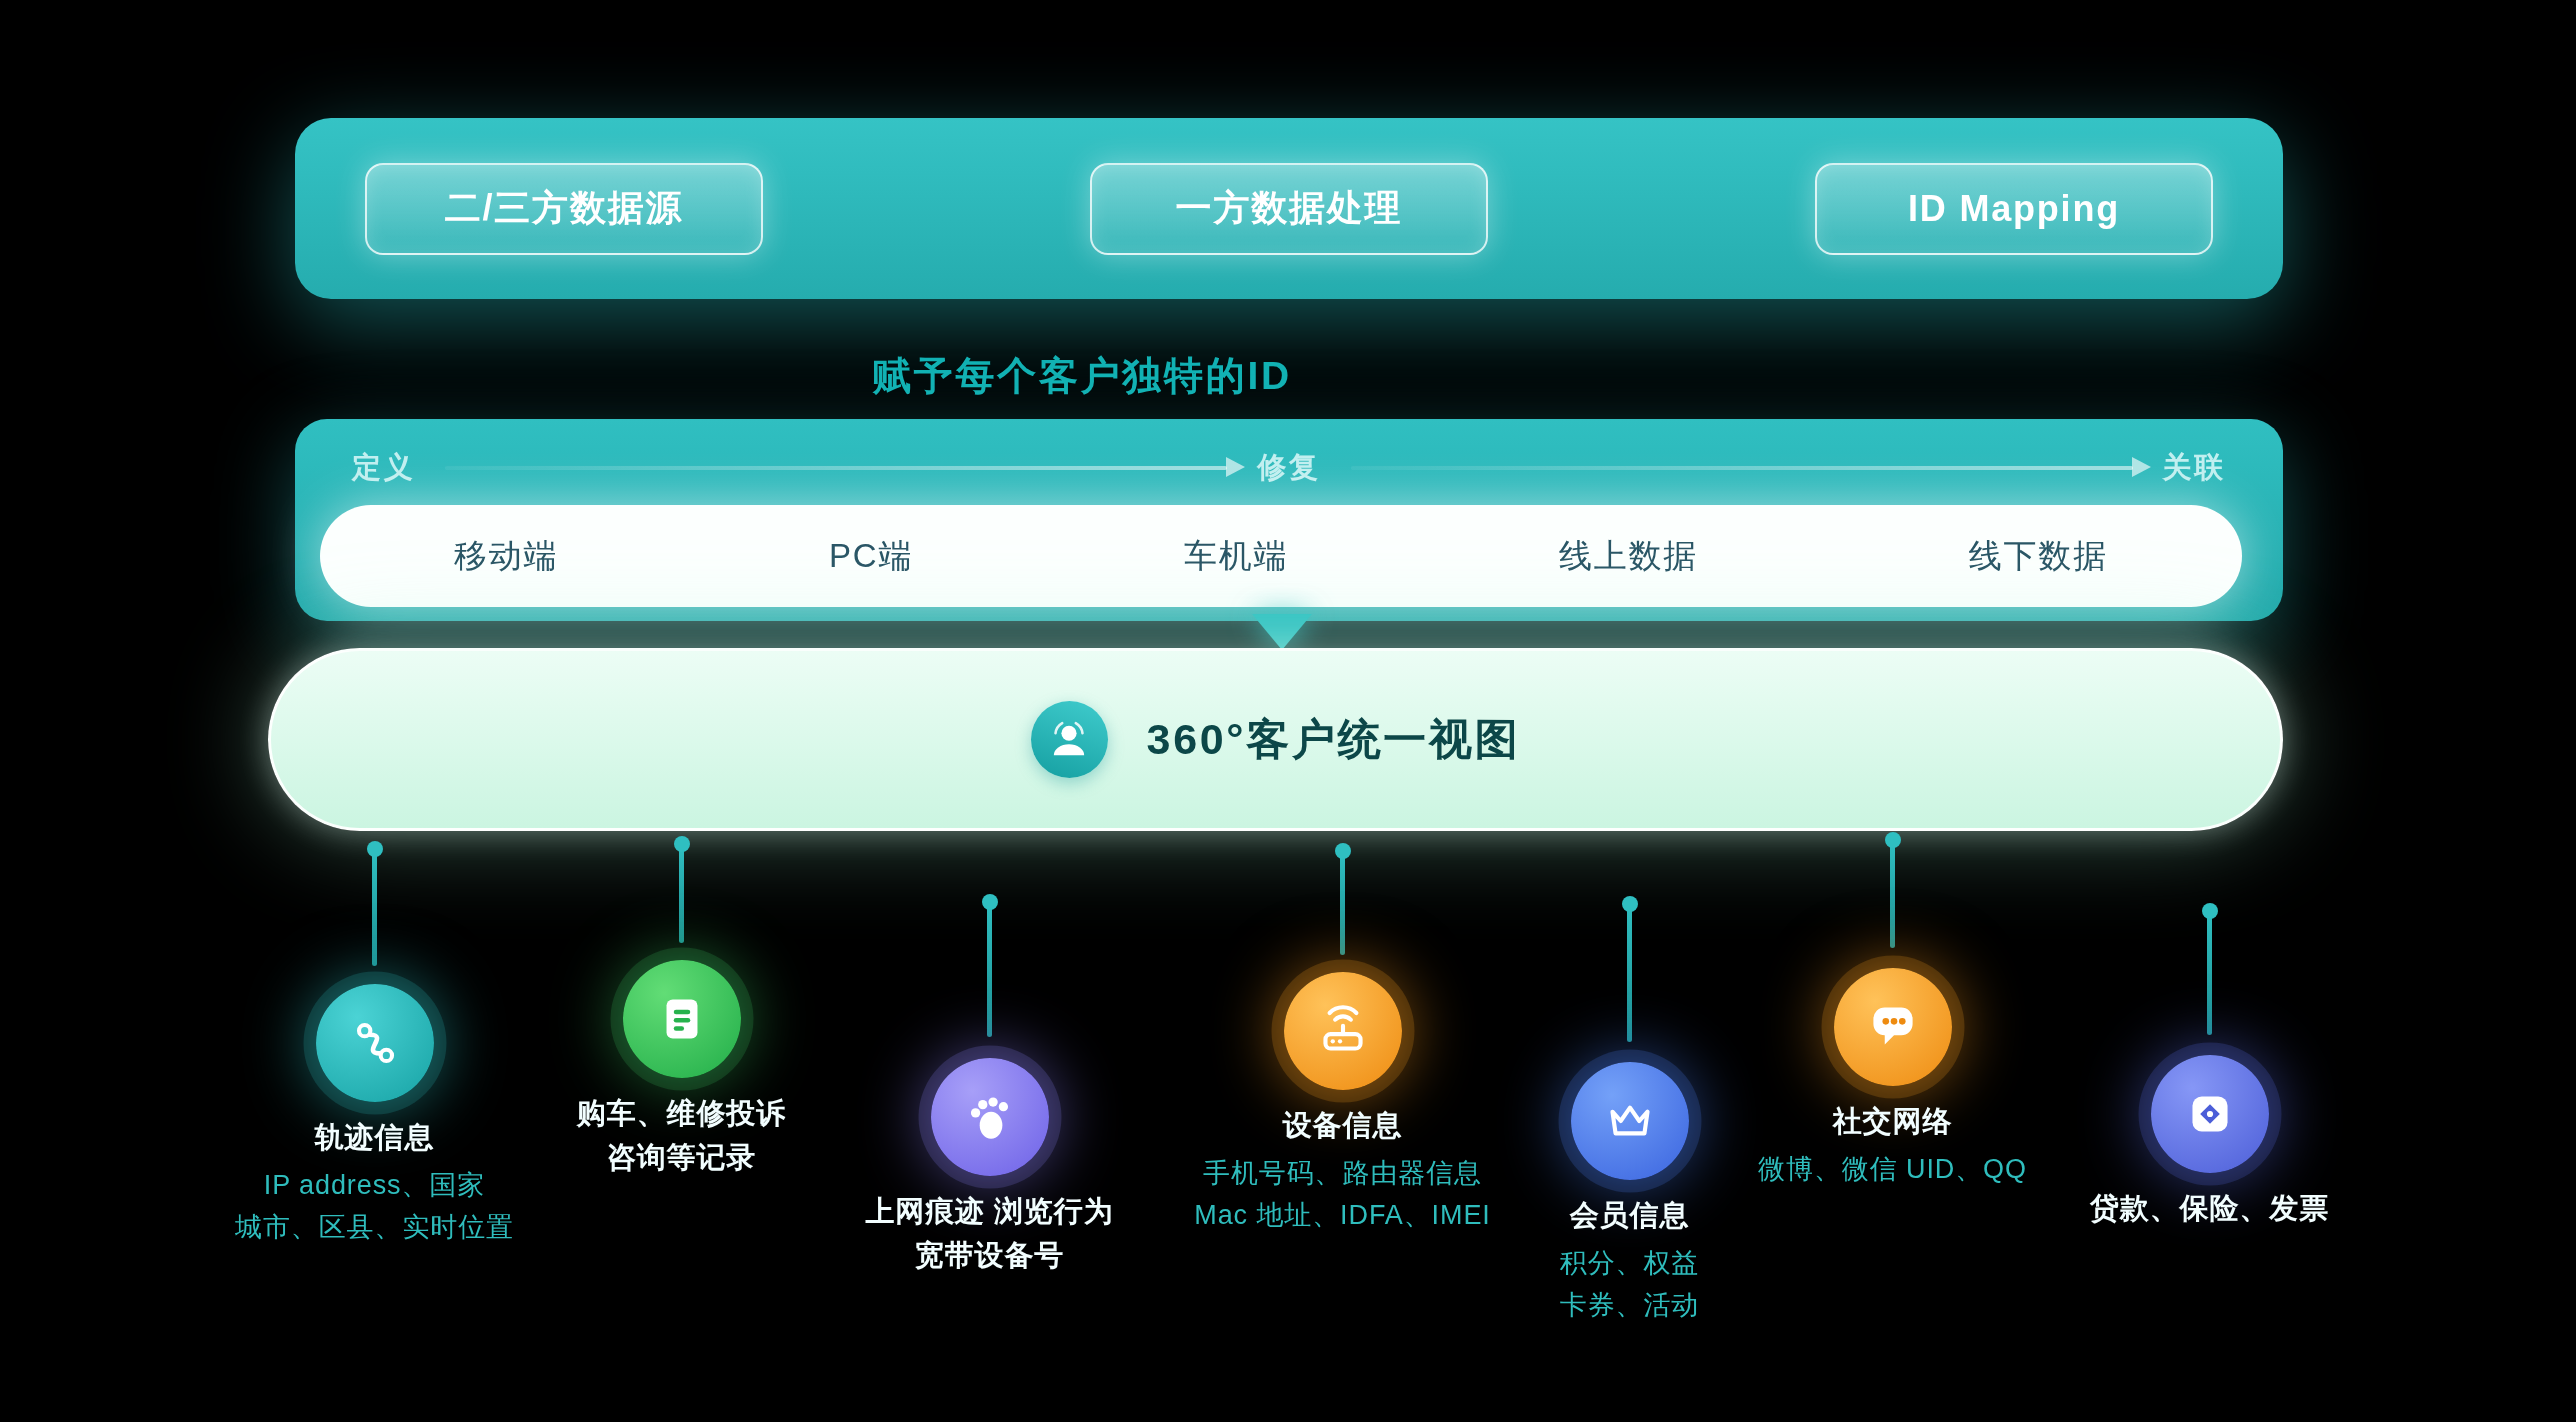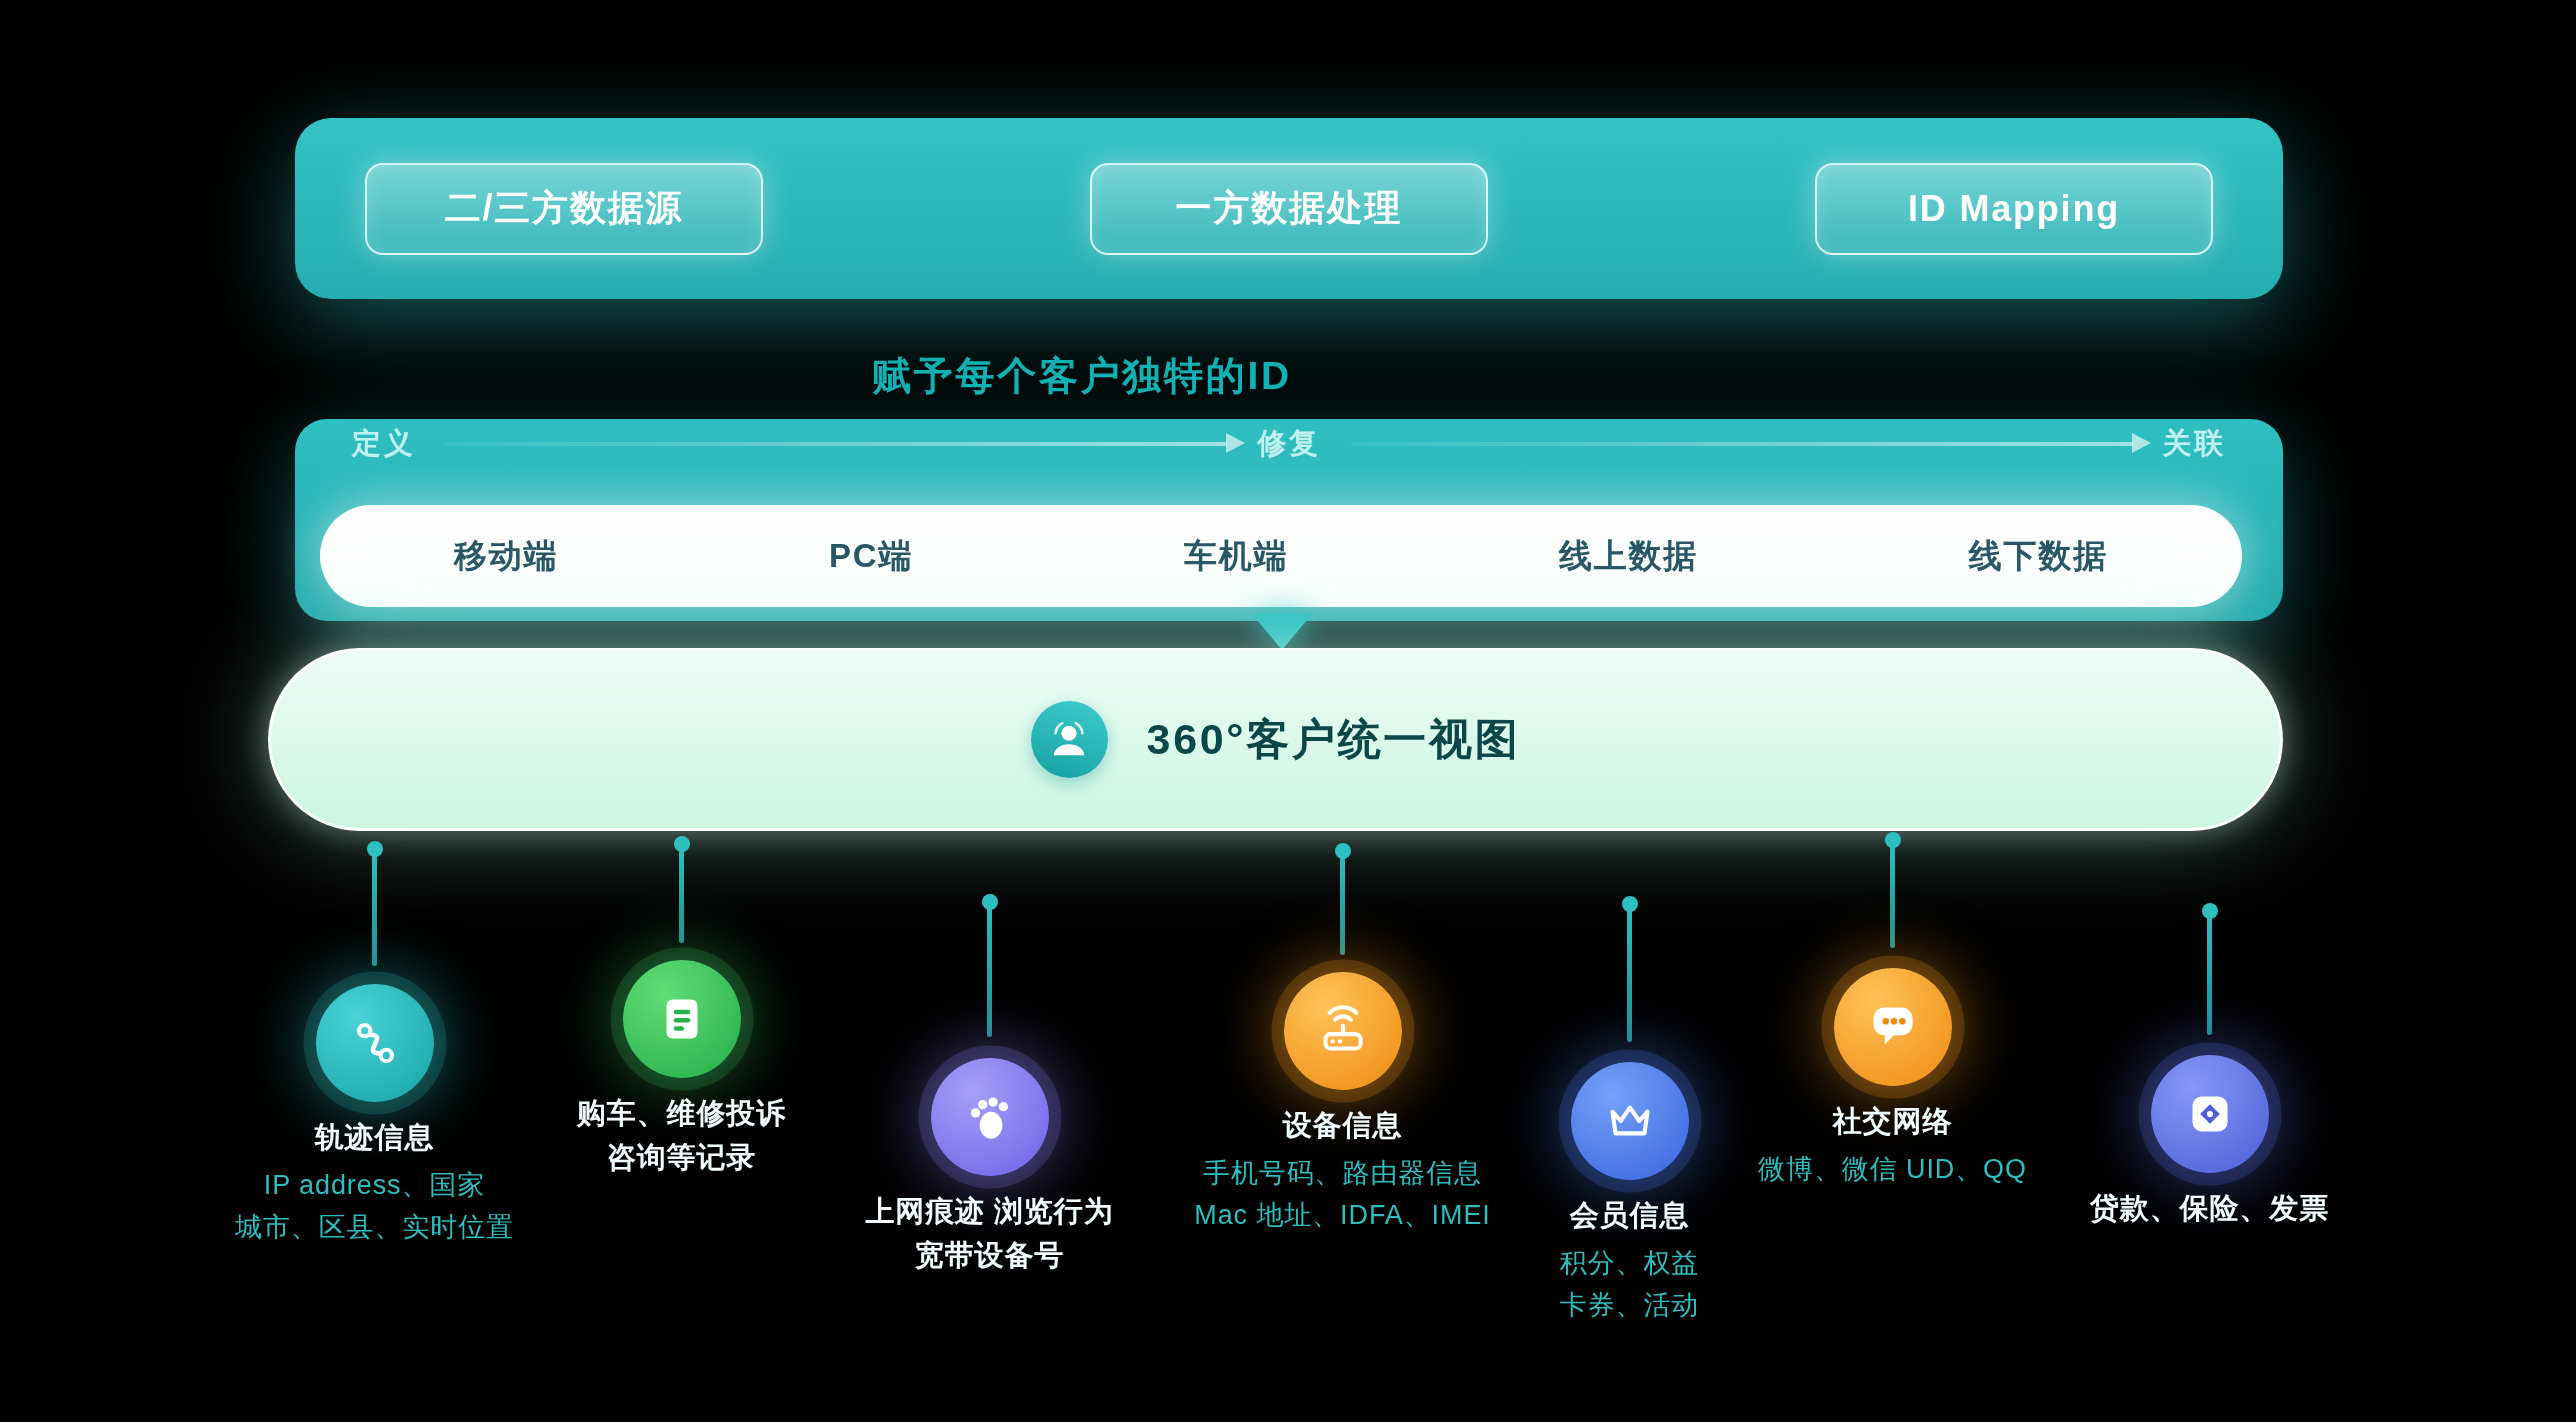--- a/index.html
+++ b/index.html
@@ -26,32 +26,32 @@
   .heading{
     position:absolute;left:0;top:349px;width:2164px;text-align:center;
     color:#12b2b4;font-size:39px;font-weight:700;letter-spacing:2.7px;
   }
   
   .pipeline{
     position:absolute;left:295px;top:419px;width:1988px;height:202px;
     border-radius:32px;background:linear-gradient(180deg,#30bfc1,#22a9ab);
     box-shadow:0 19.7px 81px rgba(42,188,190,.4);box-sizing:border-box;
   }
-  .stage-row{display:flex;align-items:center;padding:5px 57px 0;box-sizing:border-box;}
+  .stage-row{display:flex;align-items:center;padding:29px 57px 0;box-sizing:border-box;}
   .stage-label{color:rgba(230,253,253,.8);font-size:29px;font-weight:600;letter-spacing:2.7px;white-space:nowrap;}
   .stage-arrow{flex:1;height:3.6px;margin:0 30px;position:relative;border-radius:1.8px;
     background:linear-gradient(90deg,rgba(255,255,255,.06),rgba(255,255,255,.55));}
   .stage-arrow::after{content:"";position:absolute;right:-18px;top:-9px;width:0;height:0;
     border-left:19.7px solid rgba(255,255,255,.62);border-top:10.7px solid transparent;border-bottom:10.7px solid transparent;}
   .channels{
     position:absolute;left:25px;right:41px;top:86px;height:102px;border-radius:54px;
     background:#fcfffe;box-shadow:0 0 49px rgba(255,255,255,.55);
     display:flex;align-items:center;justify-content:space-between;padding:0 134px;box-sizing:border-box;
   }
-  .channel-label{color:#2a5666;font-size:33px;font-weight:700;letter-spacing:1.8px;white-space:nowrap;}
+  .channel-label{color:#2a5666;font-size:33px;font-weight:400;letter-spacing:1.8px;white-space:nowrap;}
   
   .down-arrow{
     position:absolute;left:1252px;top:614px;width:0;height:0;
     border-left:30px solid transparent;border-right:30px solid transparent;border-top:36px solid #34c2c4;
     filter:drop-shadow(0 0 14.3px rgba(52,194,196,.85));
   }
   
   .unified{
     position:absolute;left:268px;top:648px;width:2015px;height:183px;border-radius:93px;
     background:linear-gradient(180deg,#ecfdf5 0%,#cbf5e1 100%);

